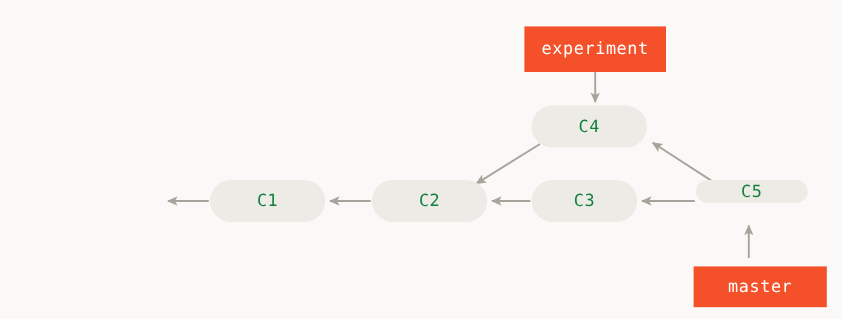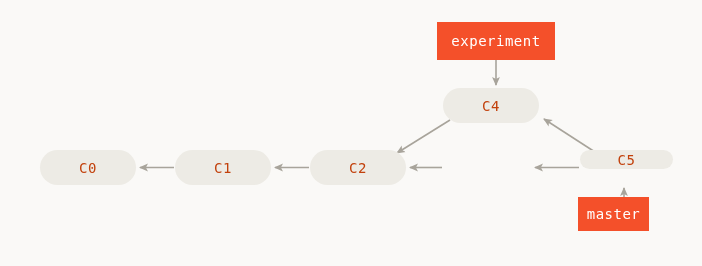--- a/index.html
+++ b/index.html
@@ -26,21 +26,21 @@
     height: 266px;
     overflow: visible;
   }
   .commit-node {
     position: absolute;
     background: #edebe5;
     border-radius: 19px;
     display: flex;
     align-items: center;
     justify-content: center;
-    color: #c2410c;
+    color: #15803d;
     font-family: "DejaVu Sans Mono", monospace;
     font-size: 14px;
     letter-spacing: 0.5px;
     box-sizing: border-box;
   }
   .branch-label {
     position: absolute;
     background: #f4502a;
     display: flex;
     align-items: center;
@@ -74,42 +74,42 @@
 
     <line x1="450" y1="120" x2="397" y2="153" stroke="#a8a49b" stroke-width="1.6" marker-end="url(#arrowhead)"></line>
 
     <line x1="595" y1="152" x2="544" y2="119" stroke="#a8a49b" stroke-width="1.6" marker-end="url(#arrowhead)"></line>
 
     <line x1="496" y1="60" x2="496" y2="85" stroke="#a8a49b" stroke-width="1.6" marker-end="url(#arrowhead)"></line>
 
     <line x1="624" y1="215" x2="624" y2="188" stroke="#a8a49b" stroke-width="1.6" marker-end="url(#arrowhead)"></line>
   </svg>
 
-  <div class="commit-node" style="left:40px; top:150px; width:96px; height:35px;">
-    <span>C0</span>
-  </div>
 
   <div class="commit-node" style="left:175px; top:150px; width:96px; height:35px;">
     <span>C1</span>
   </div>
 
   <div class="commit-node" style="left:310px; top:150px; width:96px; height:35px;justify-content:center;">
     <span>C2</span>
   </div>
 
+  <div class="commit-node" style="left:443px; top:150px; width:88px; height:35px;">
+    <span>C3</span>
+  </div>
 
   <div class="commit-node" style="left:443px; top:88px; width:96px; height:35px;">
     <span>C4</span>
   </div>
 
   <div class="commit-node" style="left:580px; top:150px; width:93px; height:19px;">
     <span>C5</span>
   </div>
 
   <div class="branch-label" style="left:437px; top:22px; width:118px; height:38px;">
     <span>experiment</span>
   </div>
 
-  <div class="branch-label" style="left:578px; top:197px; width:71px; height:34px;">
+  <div class="branch-label" style="left:578px; top:222px; width:111px; height:34px;">
     <span>master</span>
   </div>
 
 </div>
 
 </body></html>

